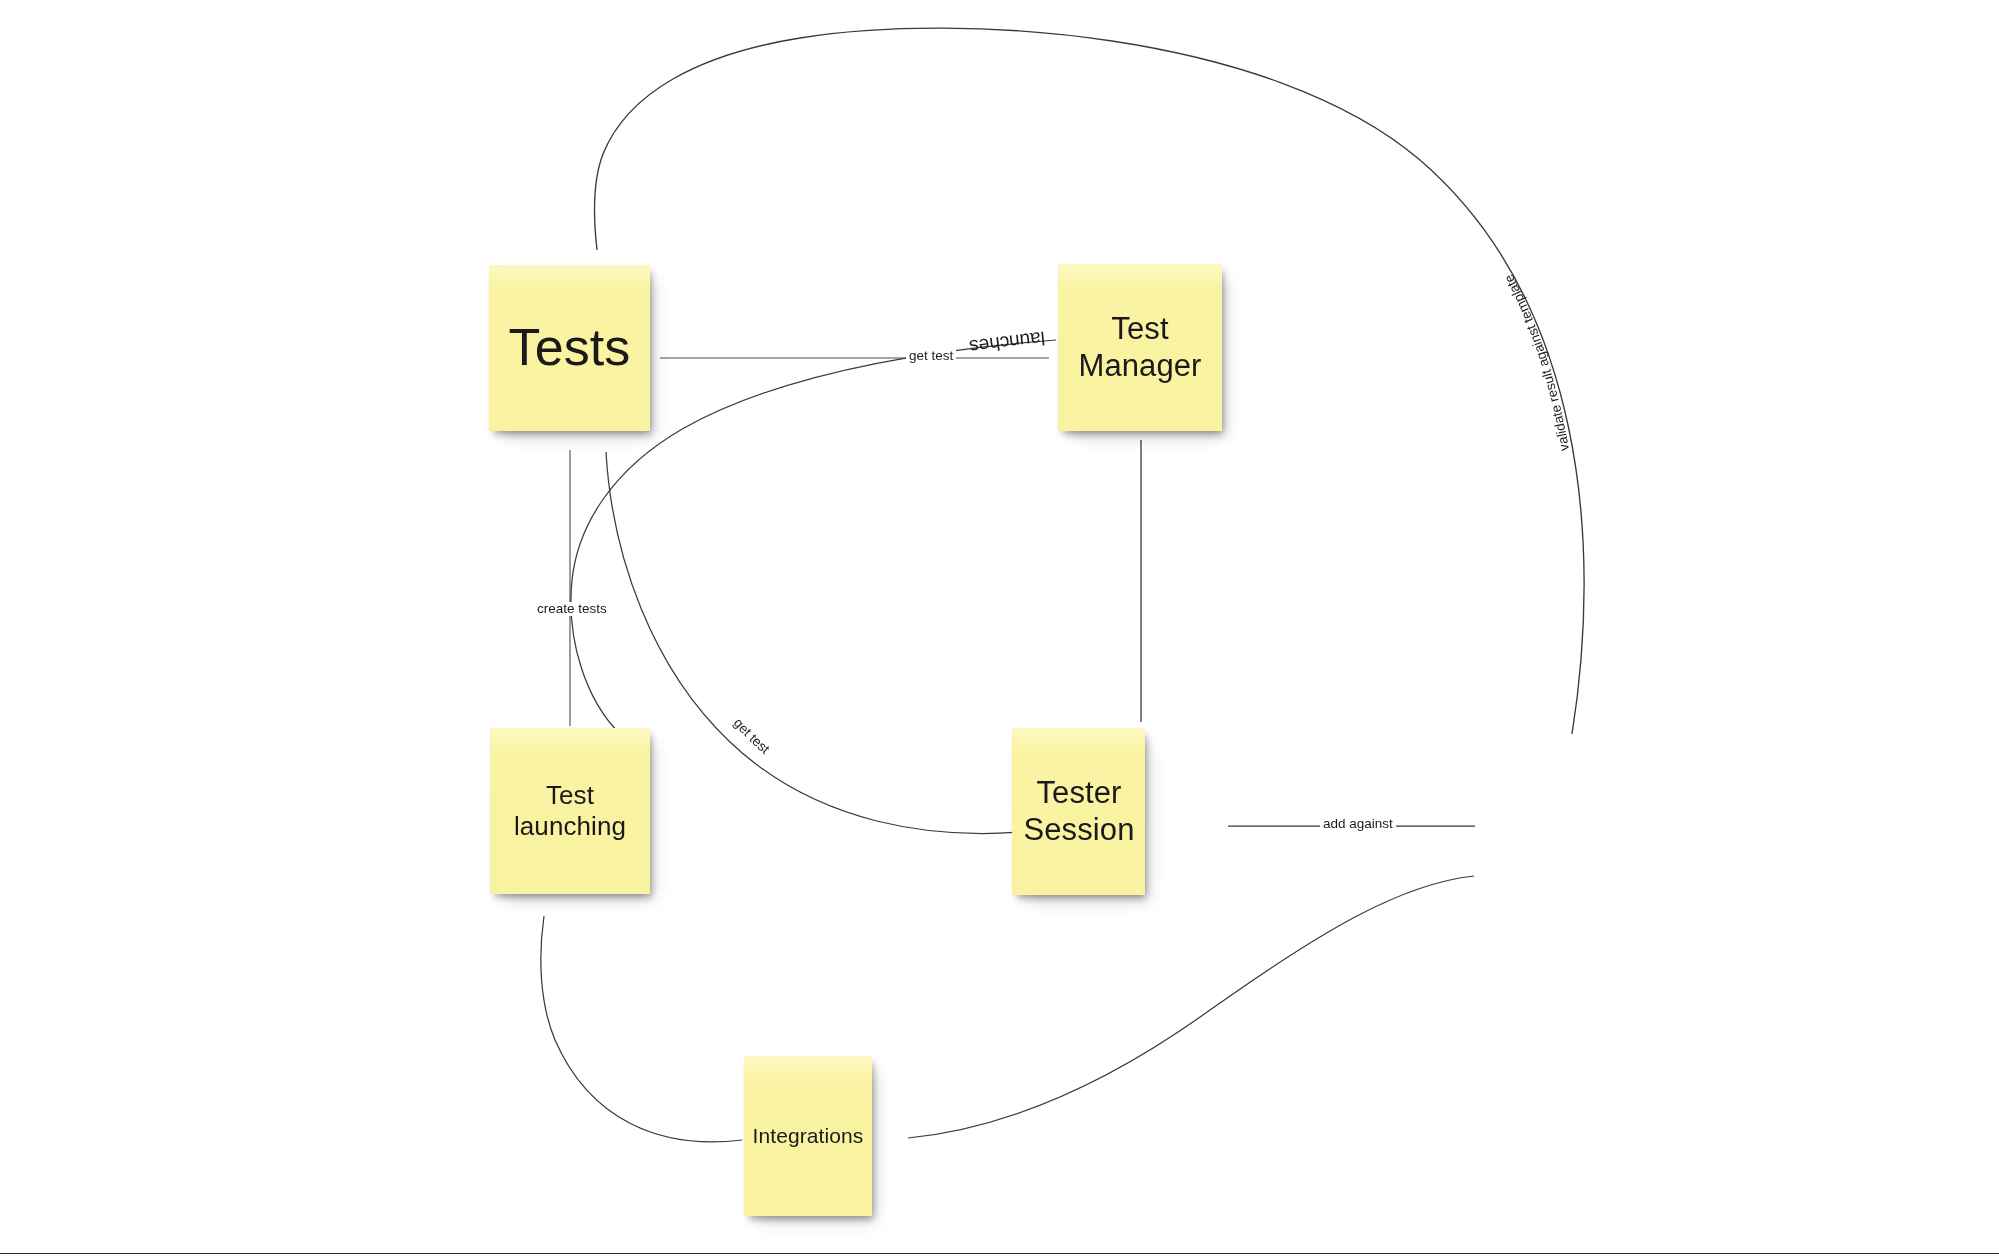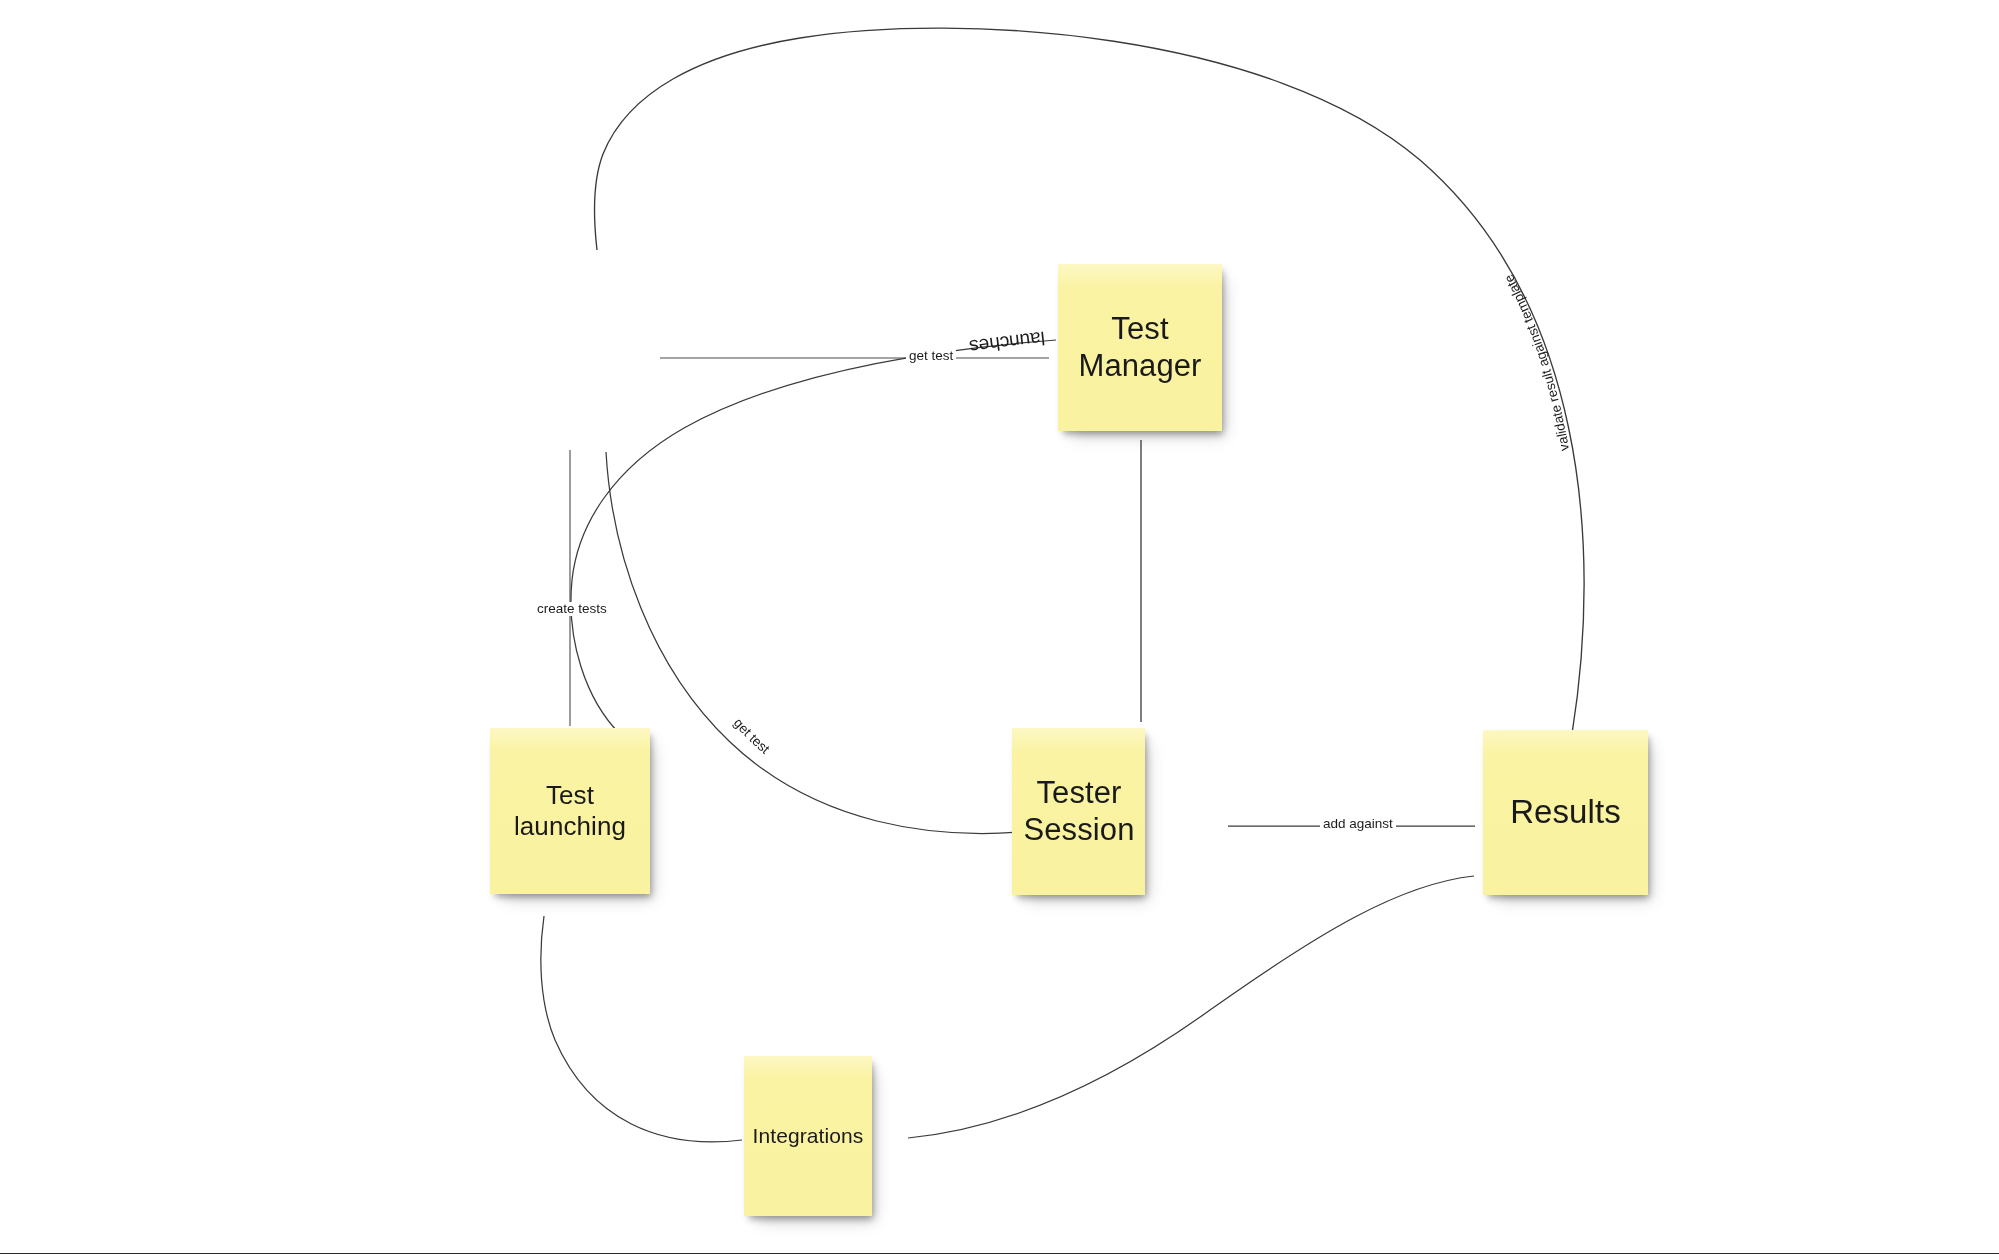--- a/index.html
+++ b/index.html
@@ -141,39 +141,39 @@
       </text>
     </g>
   </svg>
 
   <div class="edge-label" style="left:906px; top:349px; font-size:13.5px;">get test</div>
 
   <div class="edge-label" style="left:534px; top:602px; font-size:13.5px;">create tests</div>
 
   <div class="edge-label" style="left:1320px; top:817px; font-size:13.5px;">add against</div>
 
+  <div class="note" style="left:489px; top:265px; width:161px; height:166px; font-size:52px;">
+    <span class="note-label">Tests</span>
+  </div>
 
   <div class="note" style="left:1058px; top:264px; width:164px; height:167px; font-size:31px;">
     <span class="note-label">Test
 Manager</span>
   </div>
 
   <div class="note" style="left:490px; top:728px; width:160px; height:166px; font-size:26px;">
     <span class="note-label">Test
 launching</span>
   </div>
 
   <div class="note" style="left:1012px; top:728px; width:133px; height:167px; font-size:31px;padding-left:7px;">
     <span class="note-label">Tester
 Session</span>
   </div>
 
-  <div class="note" style="left:1483px; top:730px; width:165px; height:165px; font-size:33px;">
-    <span class="note-label">Results</span>
-  </div>
 
   <div class="note" style="left:744px; top:1056px; width:128px; height:160px; font-size:21px;">
     <span class="note-label">Integrations</span>
   </div>
 
   <div class="bottom-rule" style="top:1253px;"></div>
 
 </div>
 
 </body></html>

